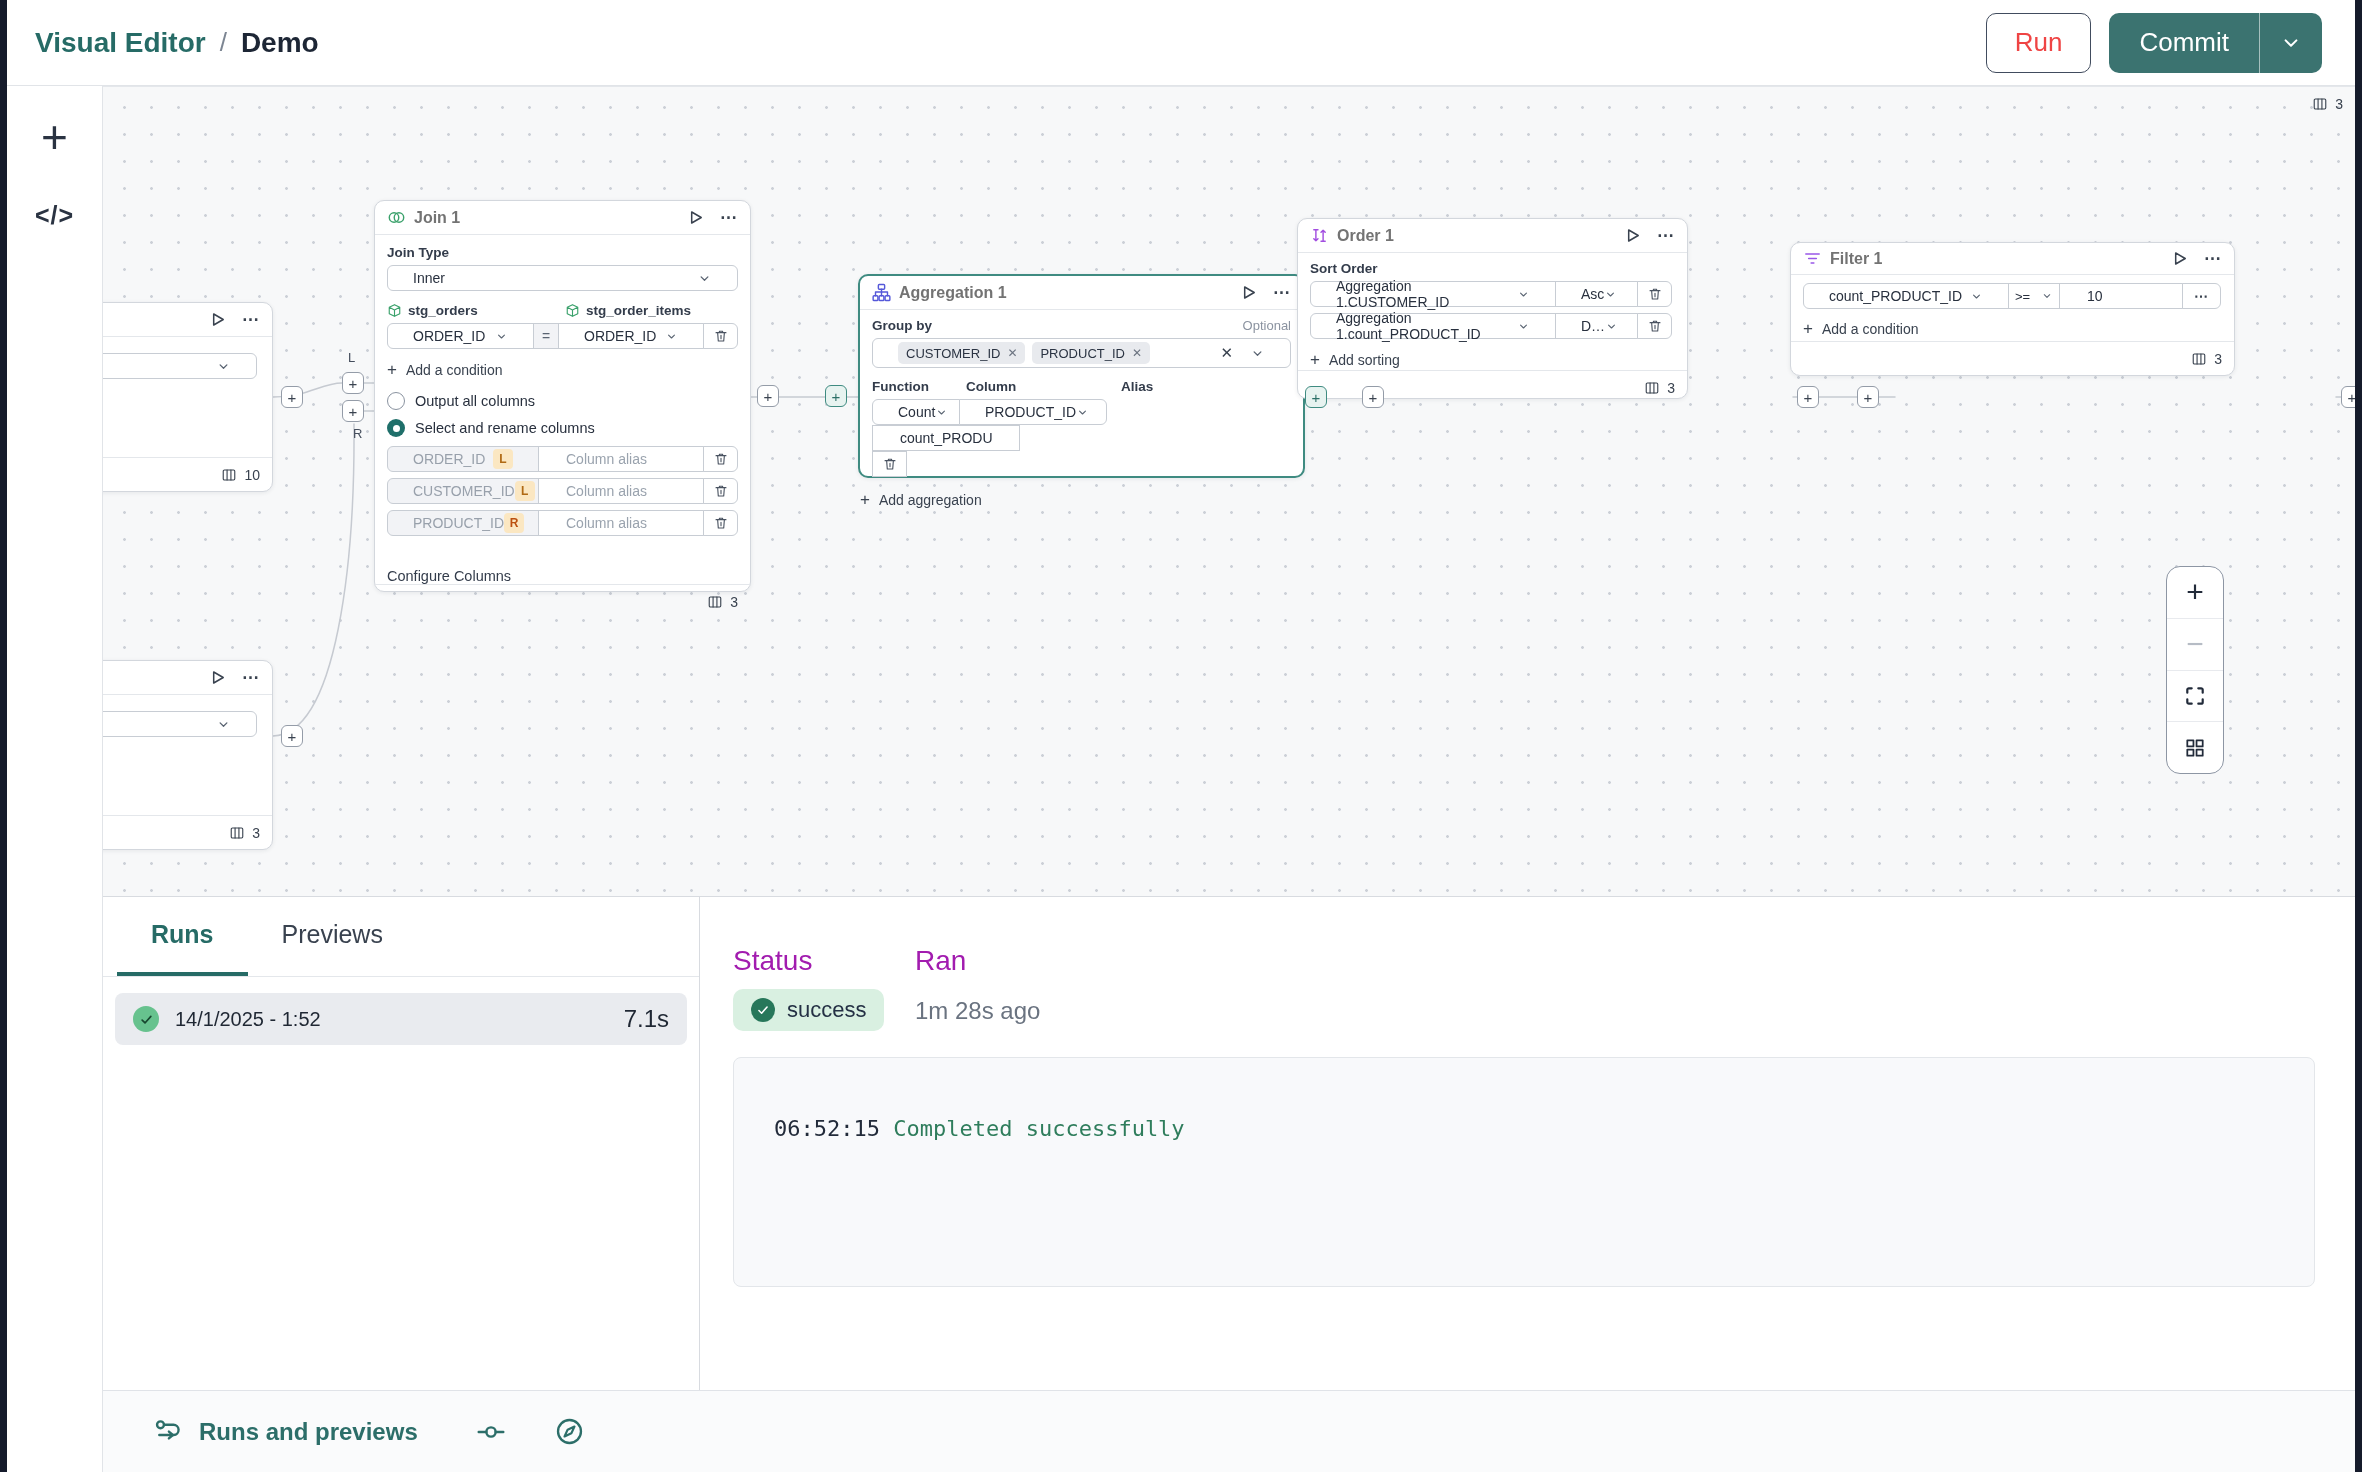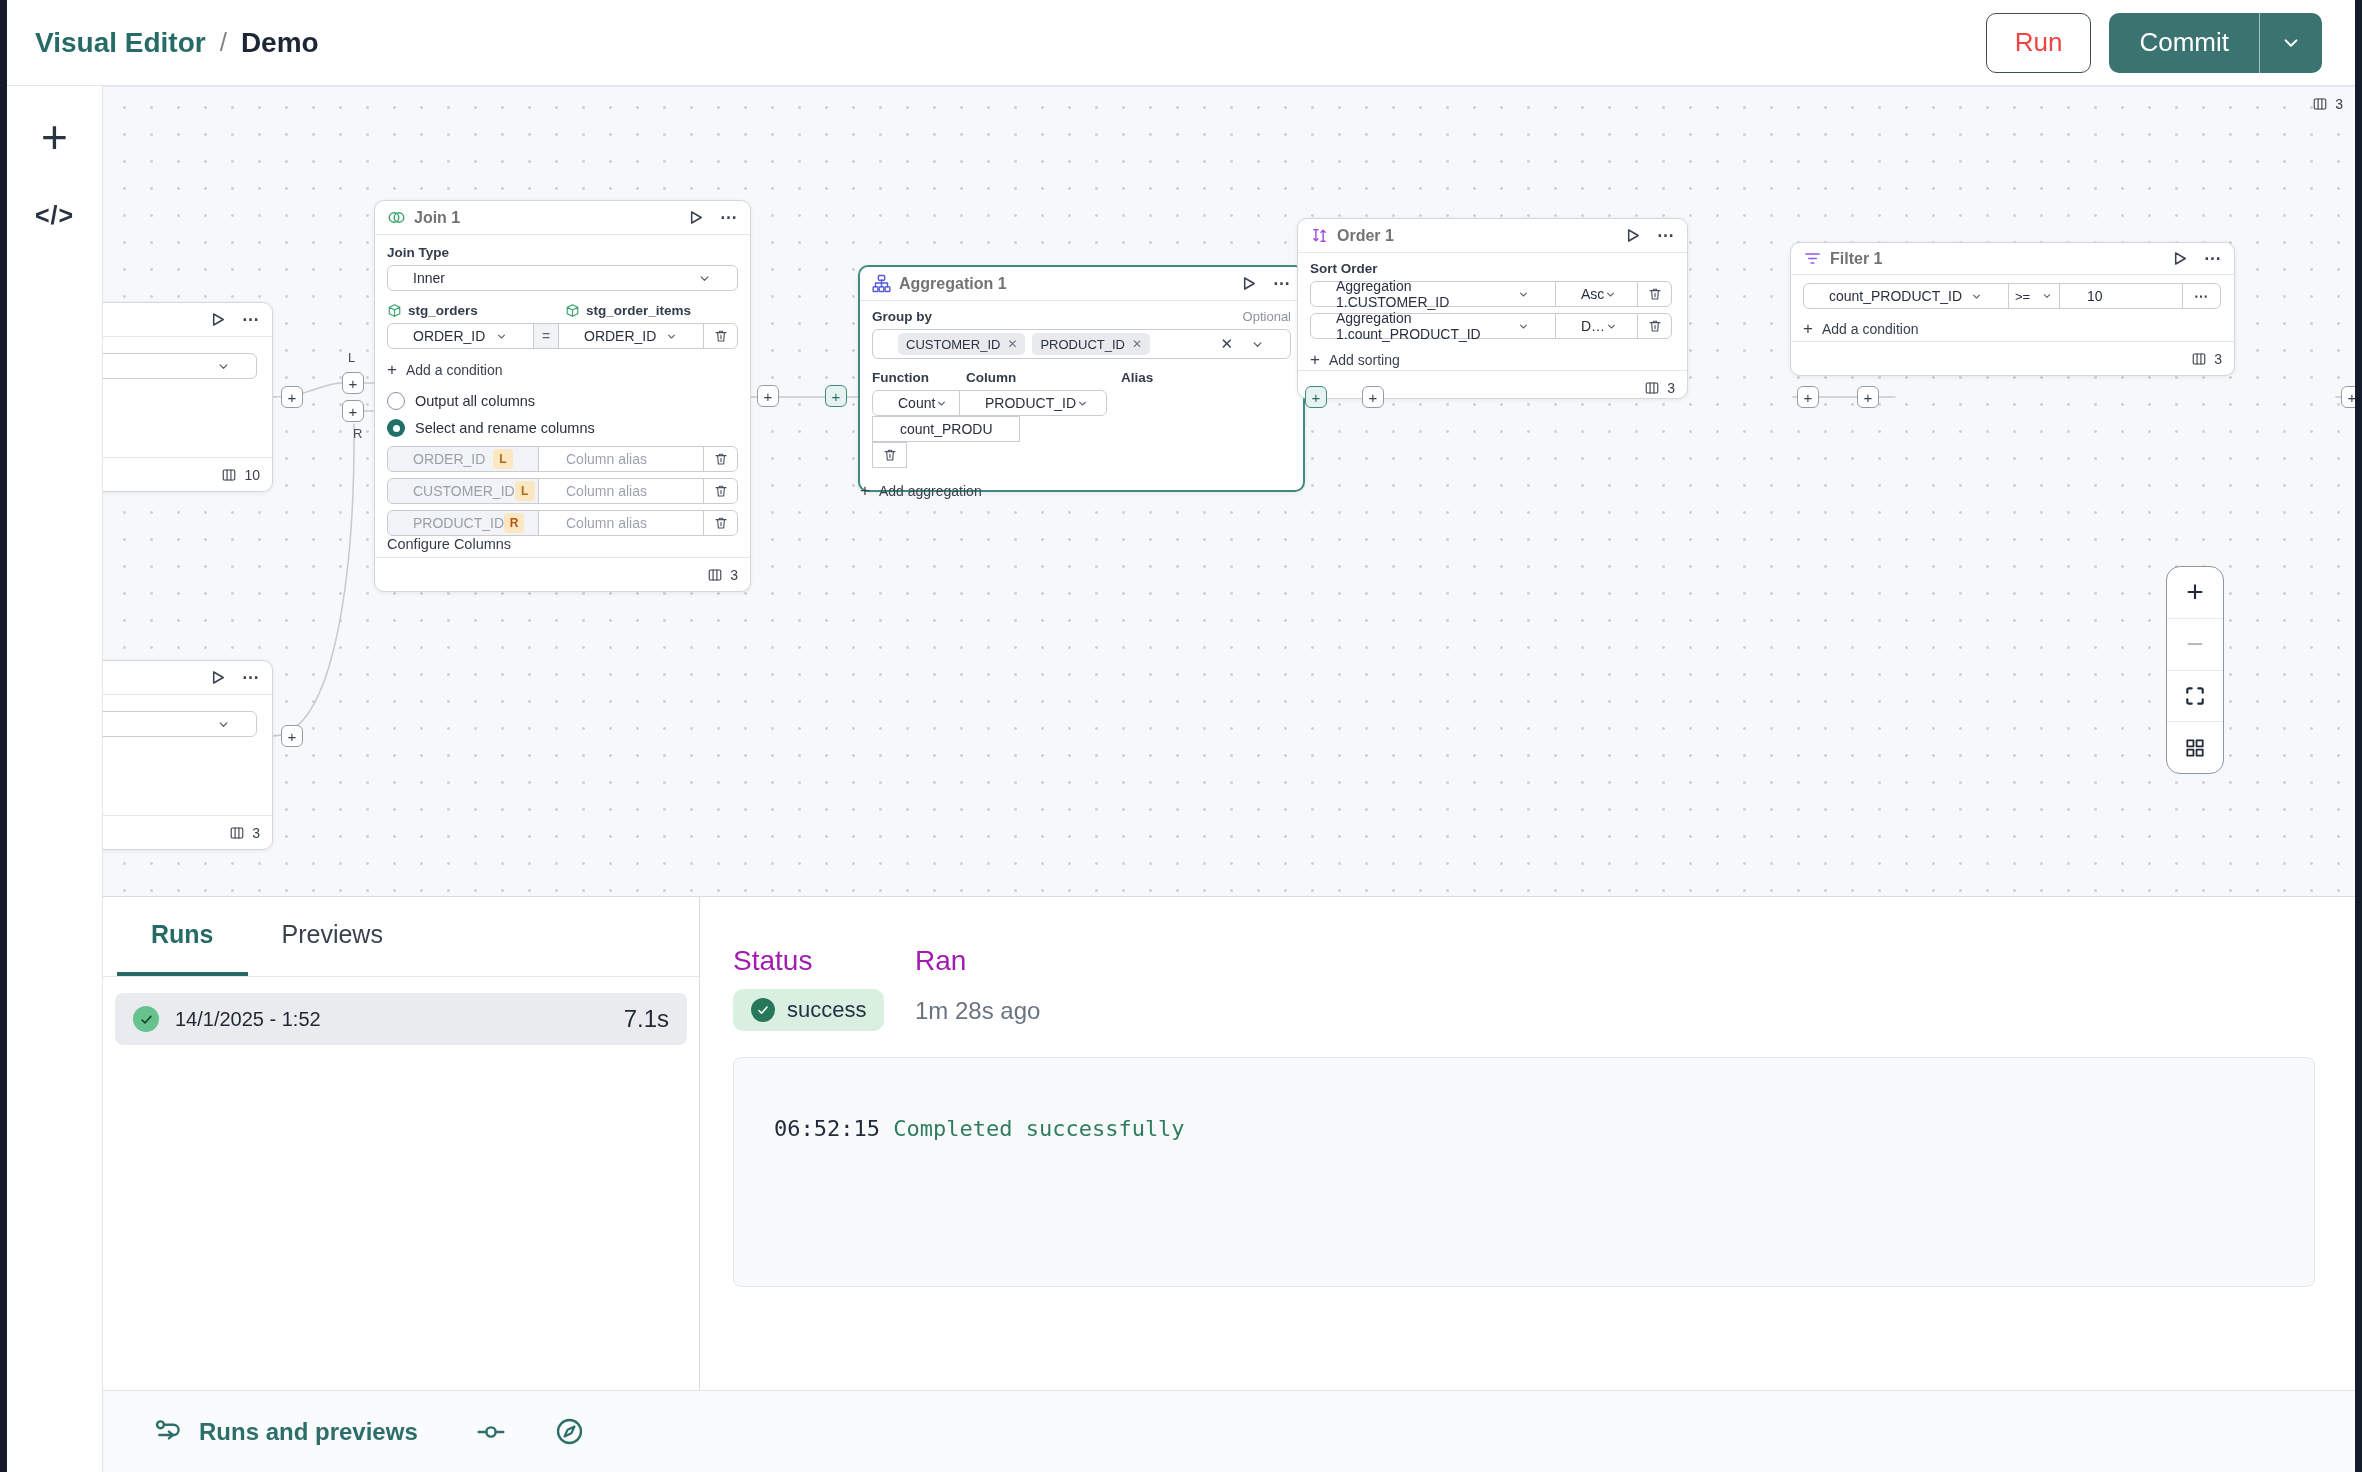--- a/index.html
+++ b/index.html
@@ -423,31 +423,31 @@
         <div class="seg" style="width:166px">
           <input class="alias-input" placeholder="Column alias" style="">
         </div>
         <div class="seg trash-seg">
             <svg class="ic" width="16" height="16">
               <use href="#i-trash"></use>
             </svg>
           </div>
       </div>
 
-      <div style="margin-top:0;font-size:14.5px;color:#333c4b;cursor:pointer">Configure Columns</div>
+      <div style="margin-top:32px;font-size:14.5px;color:#333c4b;cursor:pointer">Configure Columns</div>
     </div>
     <div class="node-f">
       <svg class="ic" width="16" height="16">
           <use href="#i-cols"></use>
         </svg>
       <span>3</span>
     </div>
   </div>
 
-  <div class="node selected" style="left:755px;top:179px;width:447px;height:227px">
+  <div class="node selected" style="left:755px;top:188px;width:447px;height:204px">
     <div class="node-h">
       <svg class="ic" width="19" height="19" style="color:#5558d9">
           <use href="#i-sitemap"></use>
         </svg>
       <span class="node-title">Aggregation 1</span>
       <span class="spacer"></span>
       <button class="iconbtn">
           <svg class="ic" width="19" height="19">
             <use href="#i-play"></use>
           </svg>

